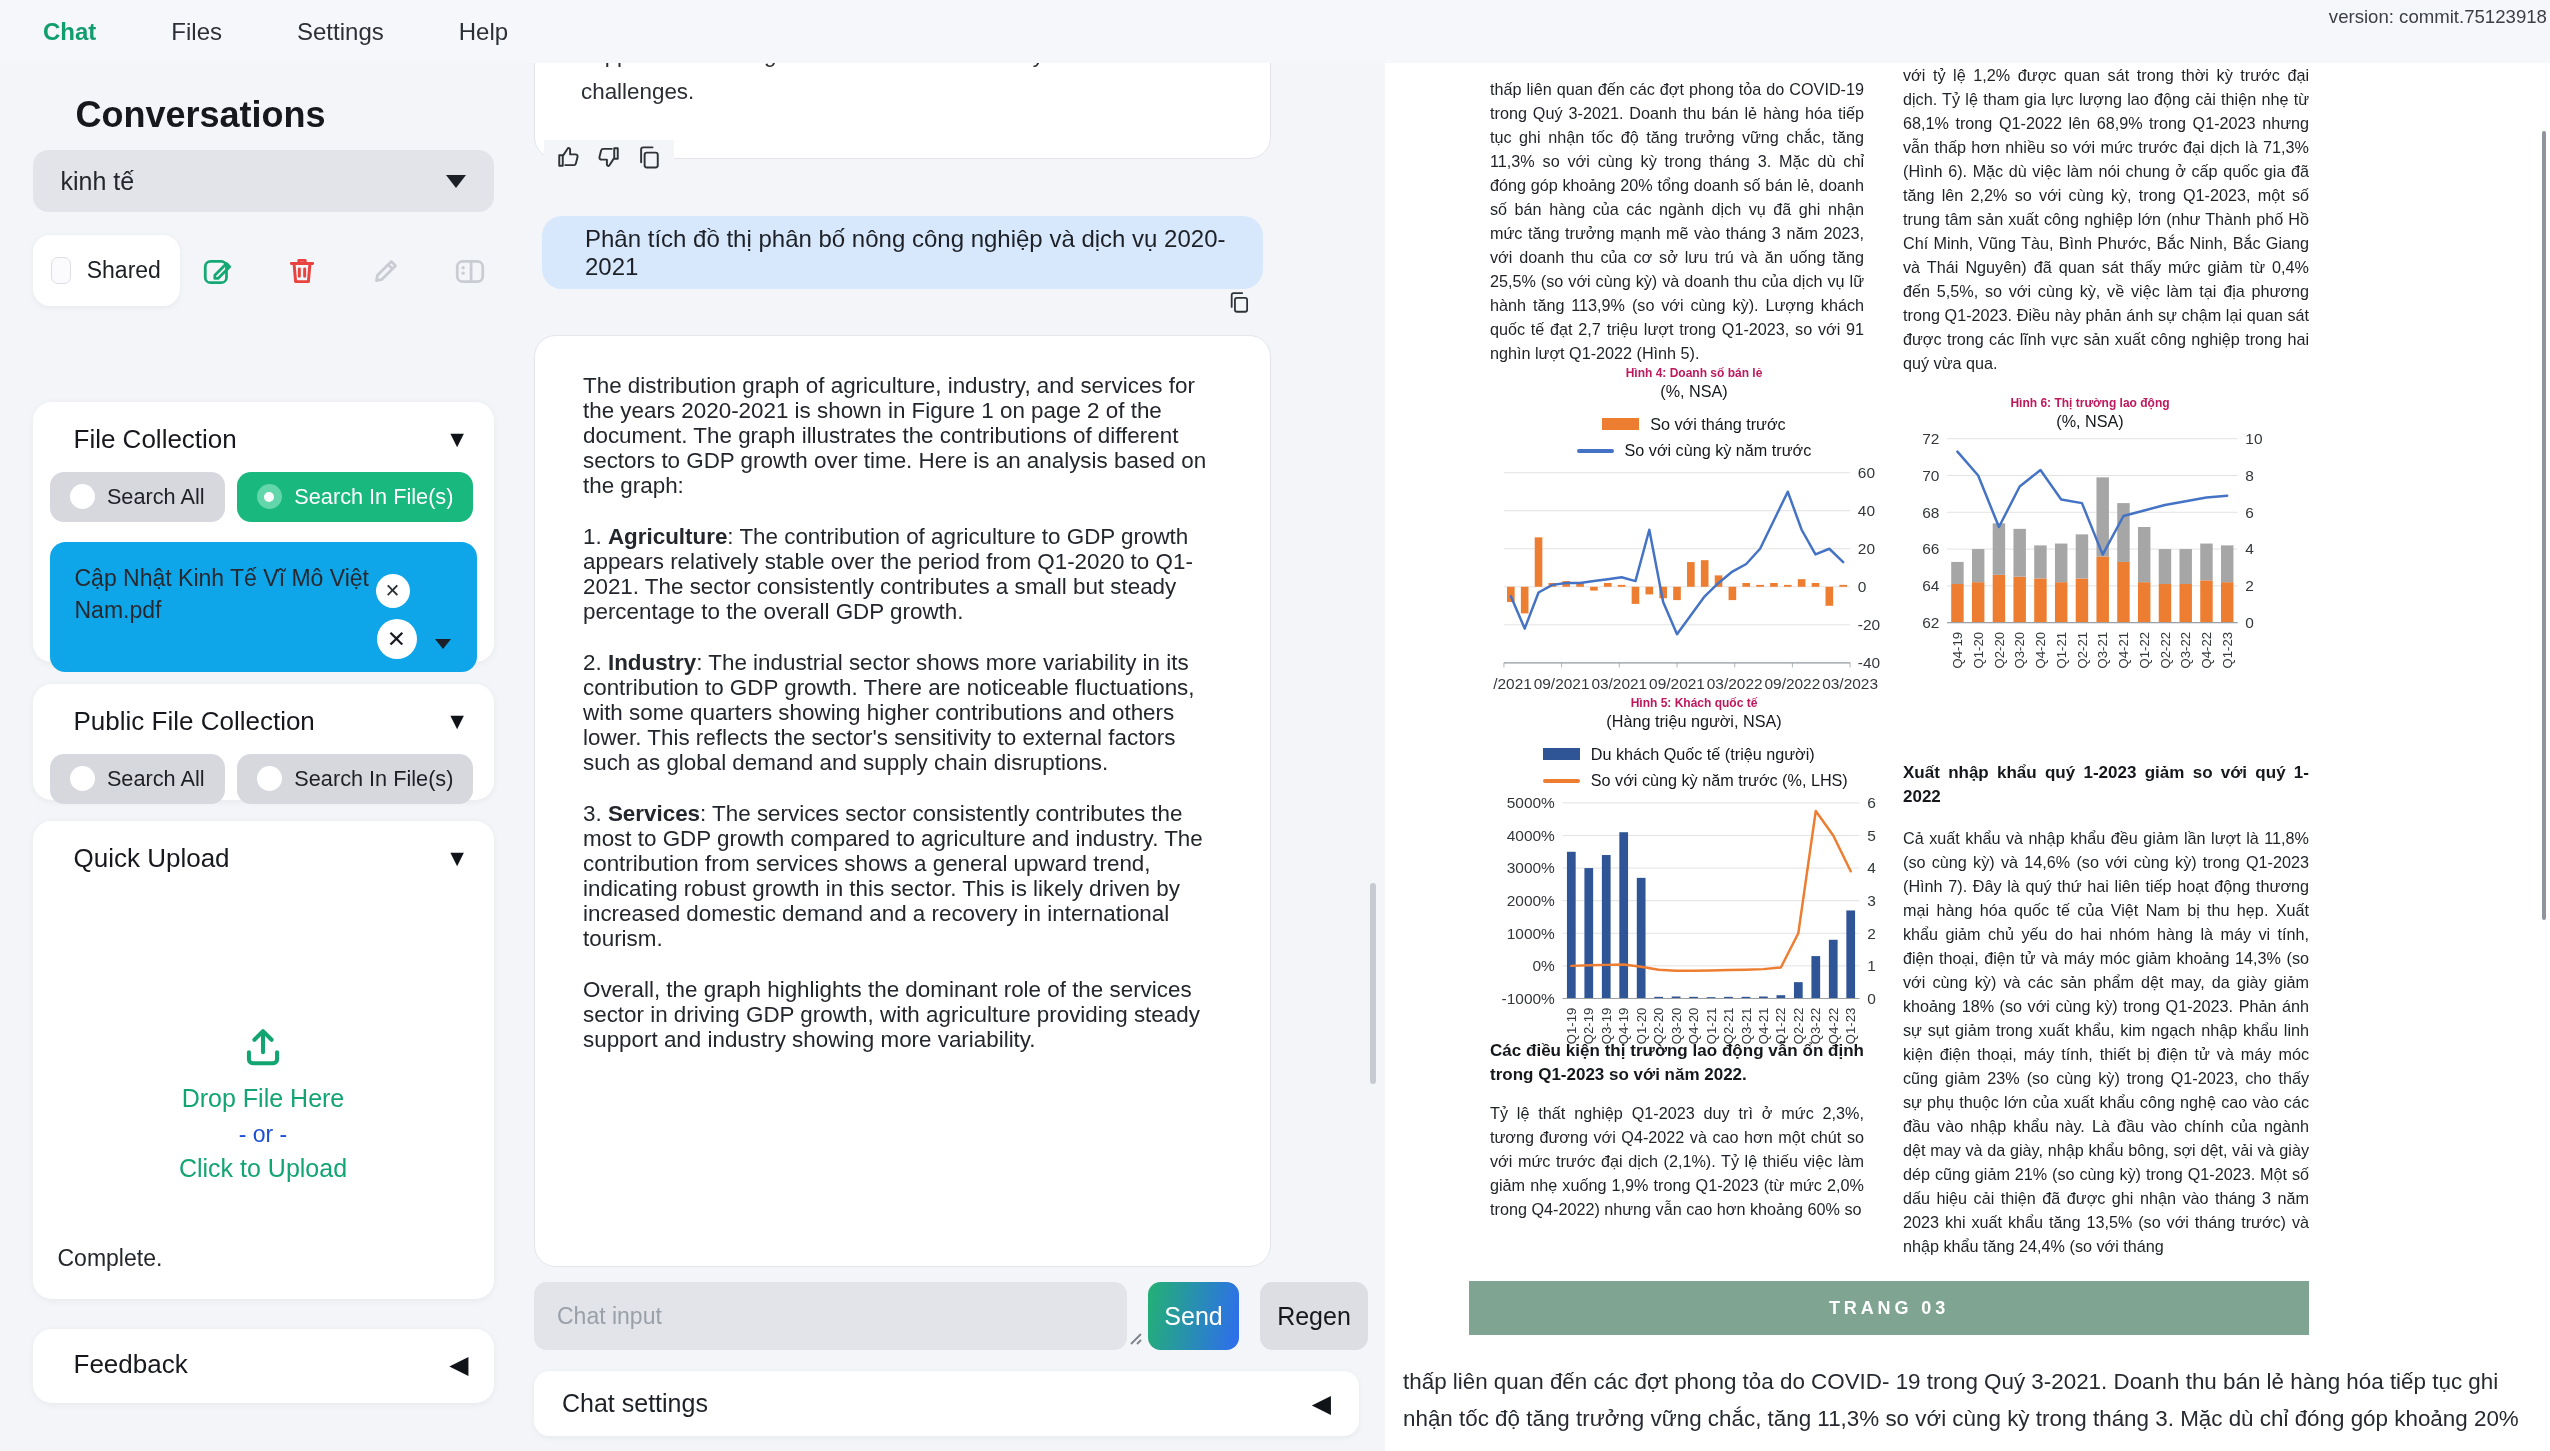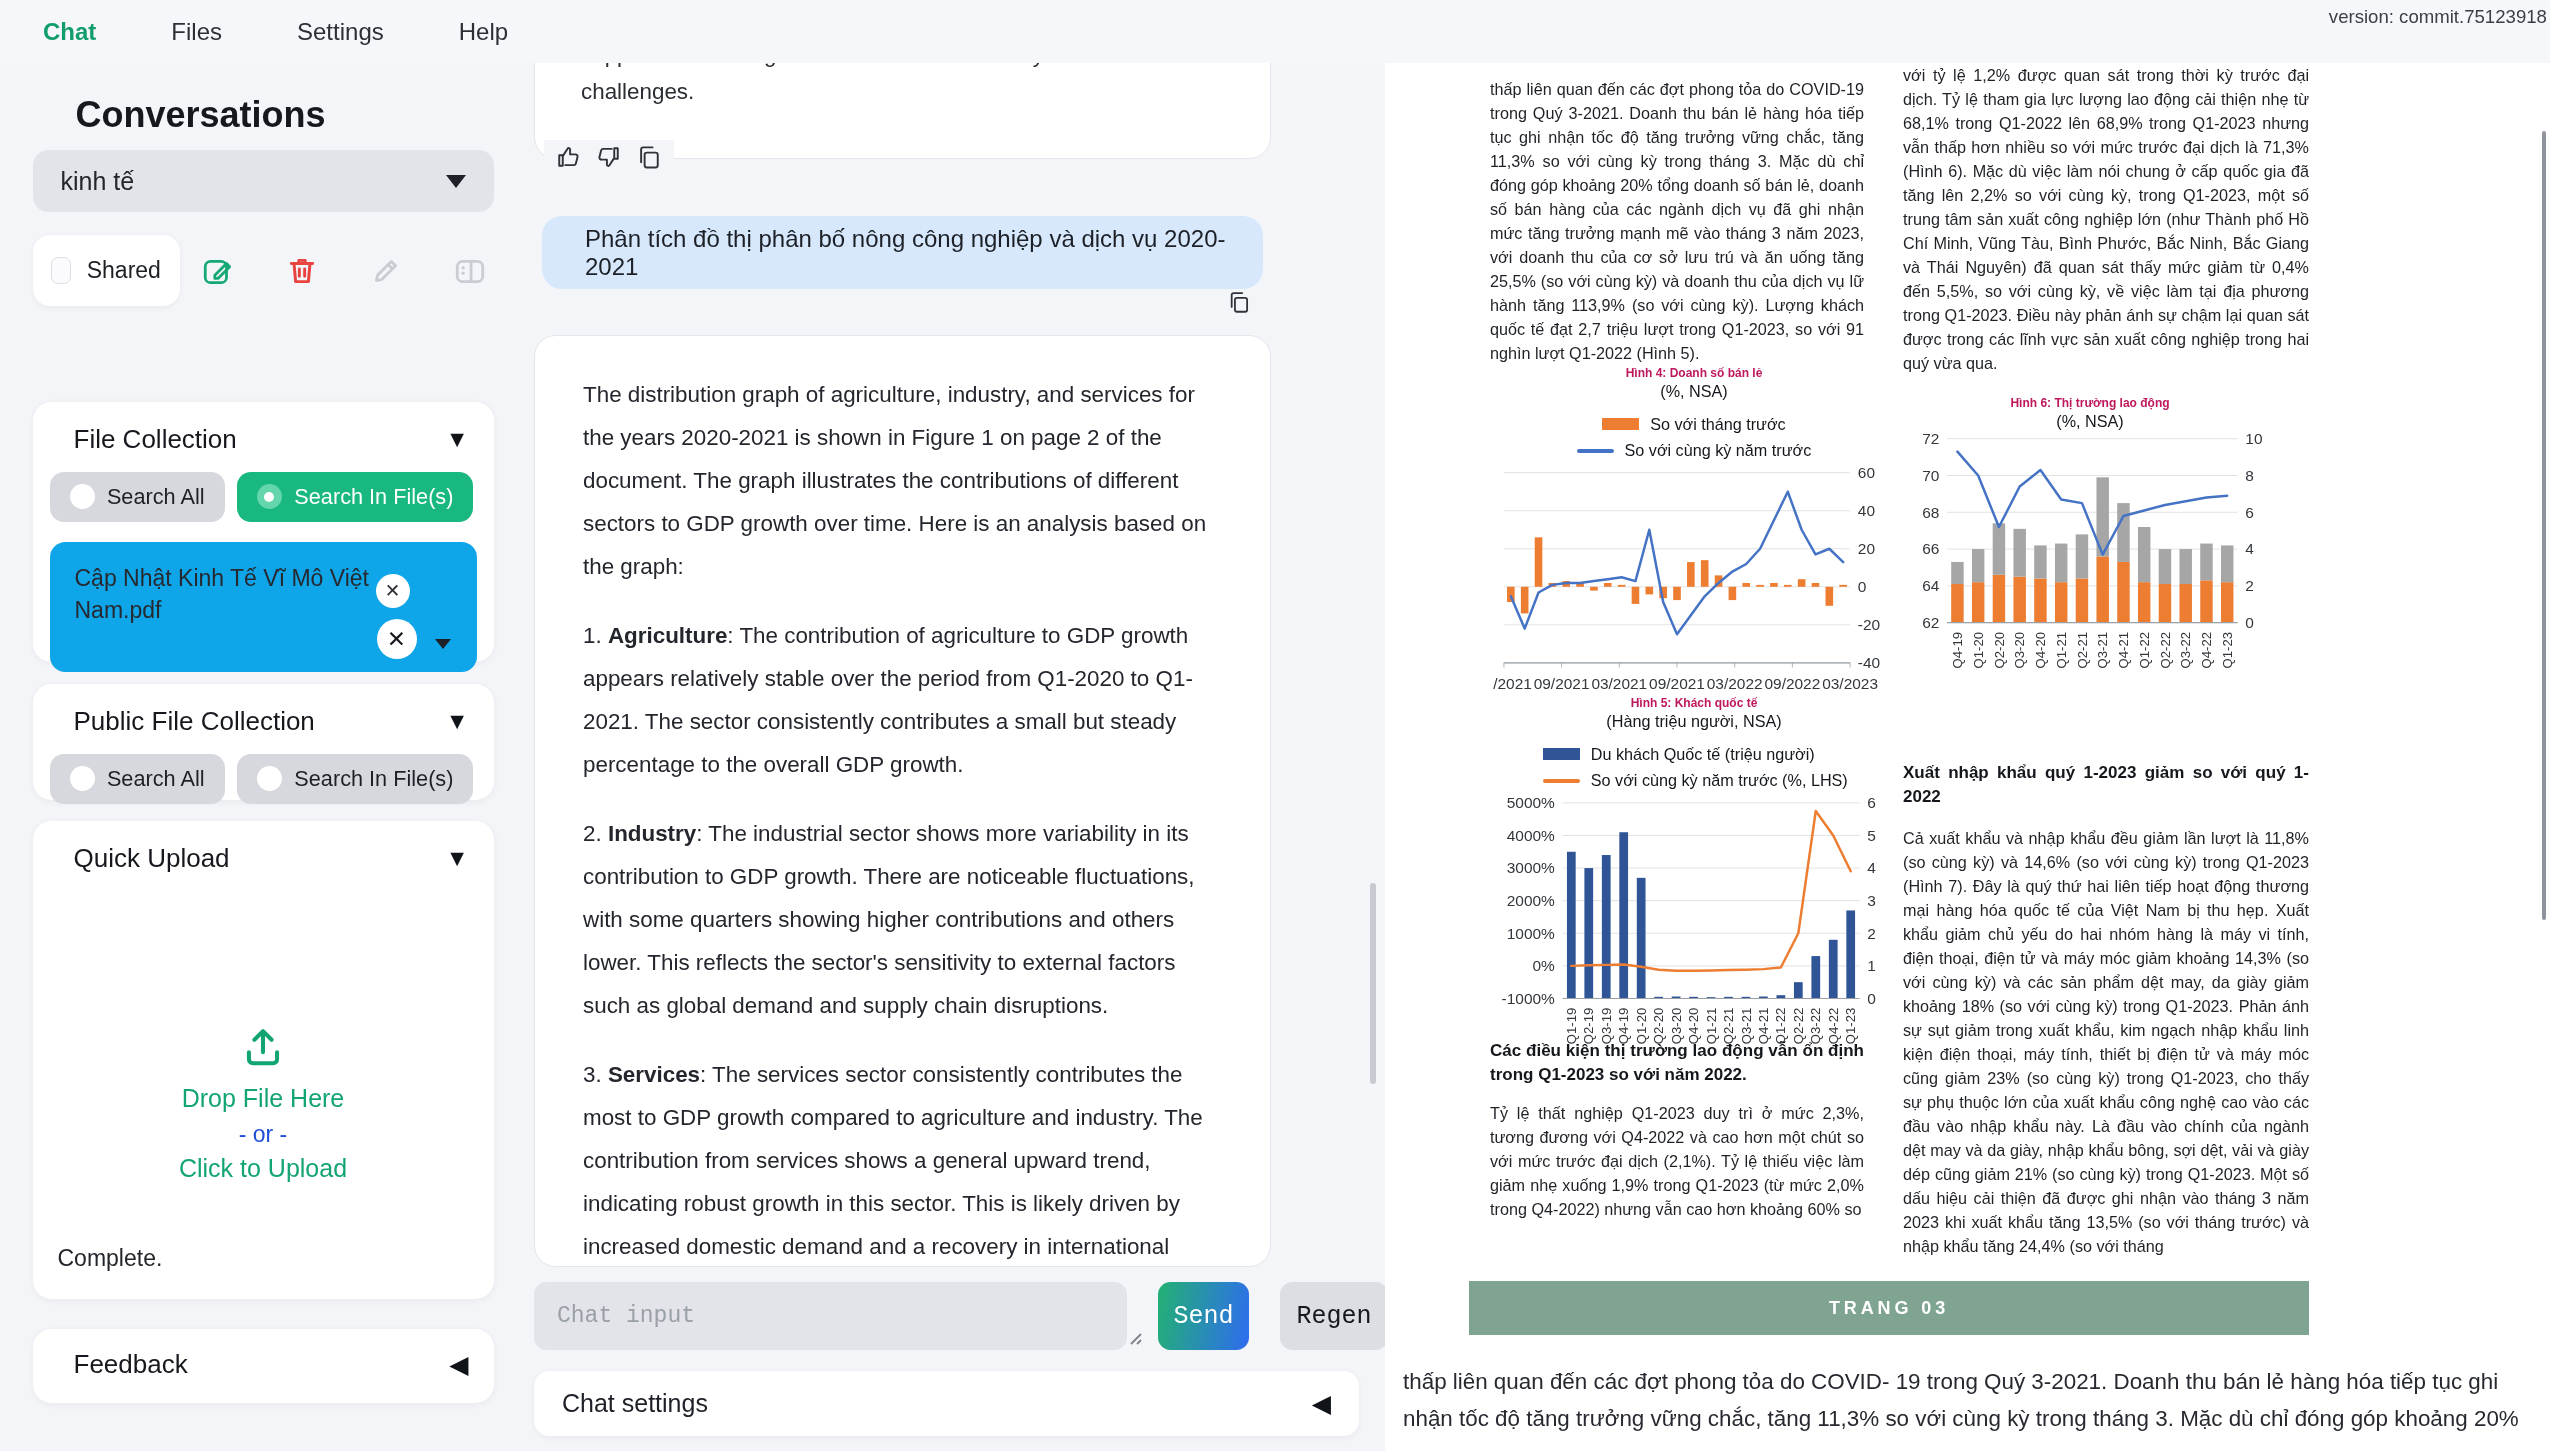--- a/index.html
+++ b/index.html
@@ -50,25 +50,25 @@
   .click-label{margin-top:6.2px;font-size:25px;color:#13a571;cursor:pointer;}
   .complete{position:absolute;left:25px;bottom:20px;font-size:23px;color:#23262b;}
   
   .chat{position:absolute;left:511px;top:63px;width:874px;bottom:0;}
   .chat-scroll{position:absolute;left:0;top:0;width:100%;height:1204px;overflow:hidden;}
   .msg-partial{position:absolute;left:23px;top:-56px;width:737px;height:152px;background:#fff;border:1.5px solid #e3e5ea;border-radius:21.7px;padding:28px 46px;box-sizing:border-box;font-size:22.4px;line-height:37px;color:#2a2d33;overflow:hidden;}
   .msg-actions{position:absolute;left:32.5px;top:77px;display:flex;gap:12.4px;background:#f4f5f8;padding:3.1px 10.8px;align-items:center;}
   .act-ic{width:28px;height:28px;cursor:pointer;}
   .msg-user{position:absolute;left:31px;top:153px;width:721px;height:73px;background:#d7e8fc;border-radius:20px;display:flex;align-items:center;padding-left:43px;box-sizing:border-box;font-size:24px;color:#1d2127;}
   .user-copy{position:absolute;left:715px;top:226px;width:26px;height:26px;cursor:pointer;}
-  .msg-ai{position:absolute;left:23px;top:272px;width:737px;height:932px;background:#fff;border:1.5px solid #e3e5ea;border-radius:21.7px;padding:37px 48px;box-sizing:border-box;font-size:22.4px;line-height:43px;color:#23262c;overflow:hidden;}
+  .msg-ai{position:absolute;left:23px;top:272px;width:737px;height:932px;background:#fff;border:1.5px solid #e3e5ea;border-radius:21.7px;padding:37px 48px;box-sizing:border-box;font-size:22.4px;line-height:25px;color:#23262c;overflow:hidden;}
   .msg-ai p{margin:0 0 26px 0;}
   .msg-ai b{font-weight:bold;}
   .chat-vscroll{position:absolute;right:9.3px;top:820px;width:5.4px;height:201px;border-radius:3.1px;background:#c7cad1;cursor:grab;}
-  .input-row{position:absolute;left:23px;top:1219px;display:flex;gap:31px;align-items:stretch;font-family:Liberation Mono, monospace;}
+  .input-row{position:absolute;left:23px;top:1219px;display:flex;gap:21px;align-items:stretch;}
   .chat-input{width:593px;height:68px;background:#e2e4e9;border-radius:12.4px;border:none;font-size:23px;color:#23262c;padding:0 23px;box-sizing:border-box;font-family:inherit;position:relative;}
   .chat-input::placeholder{color:#9aa0a8;}
   .resize-grip{position:absolute;left:590px;top:45px;width:20px;height:20px;cursor:nwse-resize;}
   .btn-send{width:91px;height:68px;border:none;border-radius:12.4px;background:linear-gradient(100deg,#23b173 0%,#2e6cf0 100%);color:#fff;font-size:25px;font-family:inherit;cursor:pointer;}
   .btn-regen{width:108px;height:68px;border:none;border-radius:12.4px;background:#dcdee3;color:#16181d;font-size:25px;font-family:inherit;cursor:pointer;}
   .chat-settings{position:absolute;left:23px;top:1308px;width:825px;height:65px;background:#fff;border-radius:15.5px;box-shadow:0 1.5px 6.2px rgba(20,24,32,.05);display:flex;align-items:center;justify-content:space-between;padding:0 28px;box-sizing:border-box;}
   .chat-settings .lbl{font-size:25px;color:#1d2026;}
   
   .pdf{position:absolute;left:1385px;top:63px;right:0;bottom:0;background:#fff;}
   .pdf-text{position:absolute;font-size:16.2px;line-height:24px;color:#1e2126;text-align:justify;}

